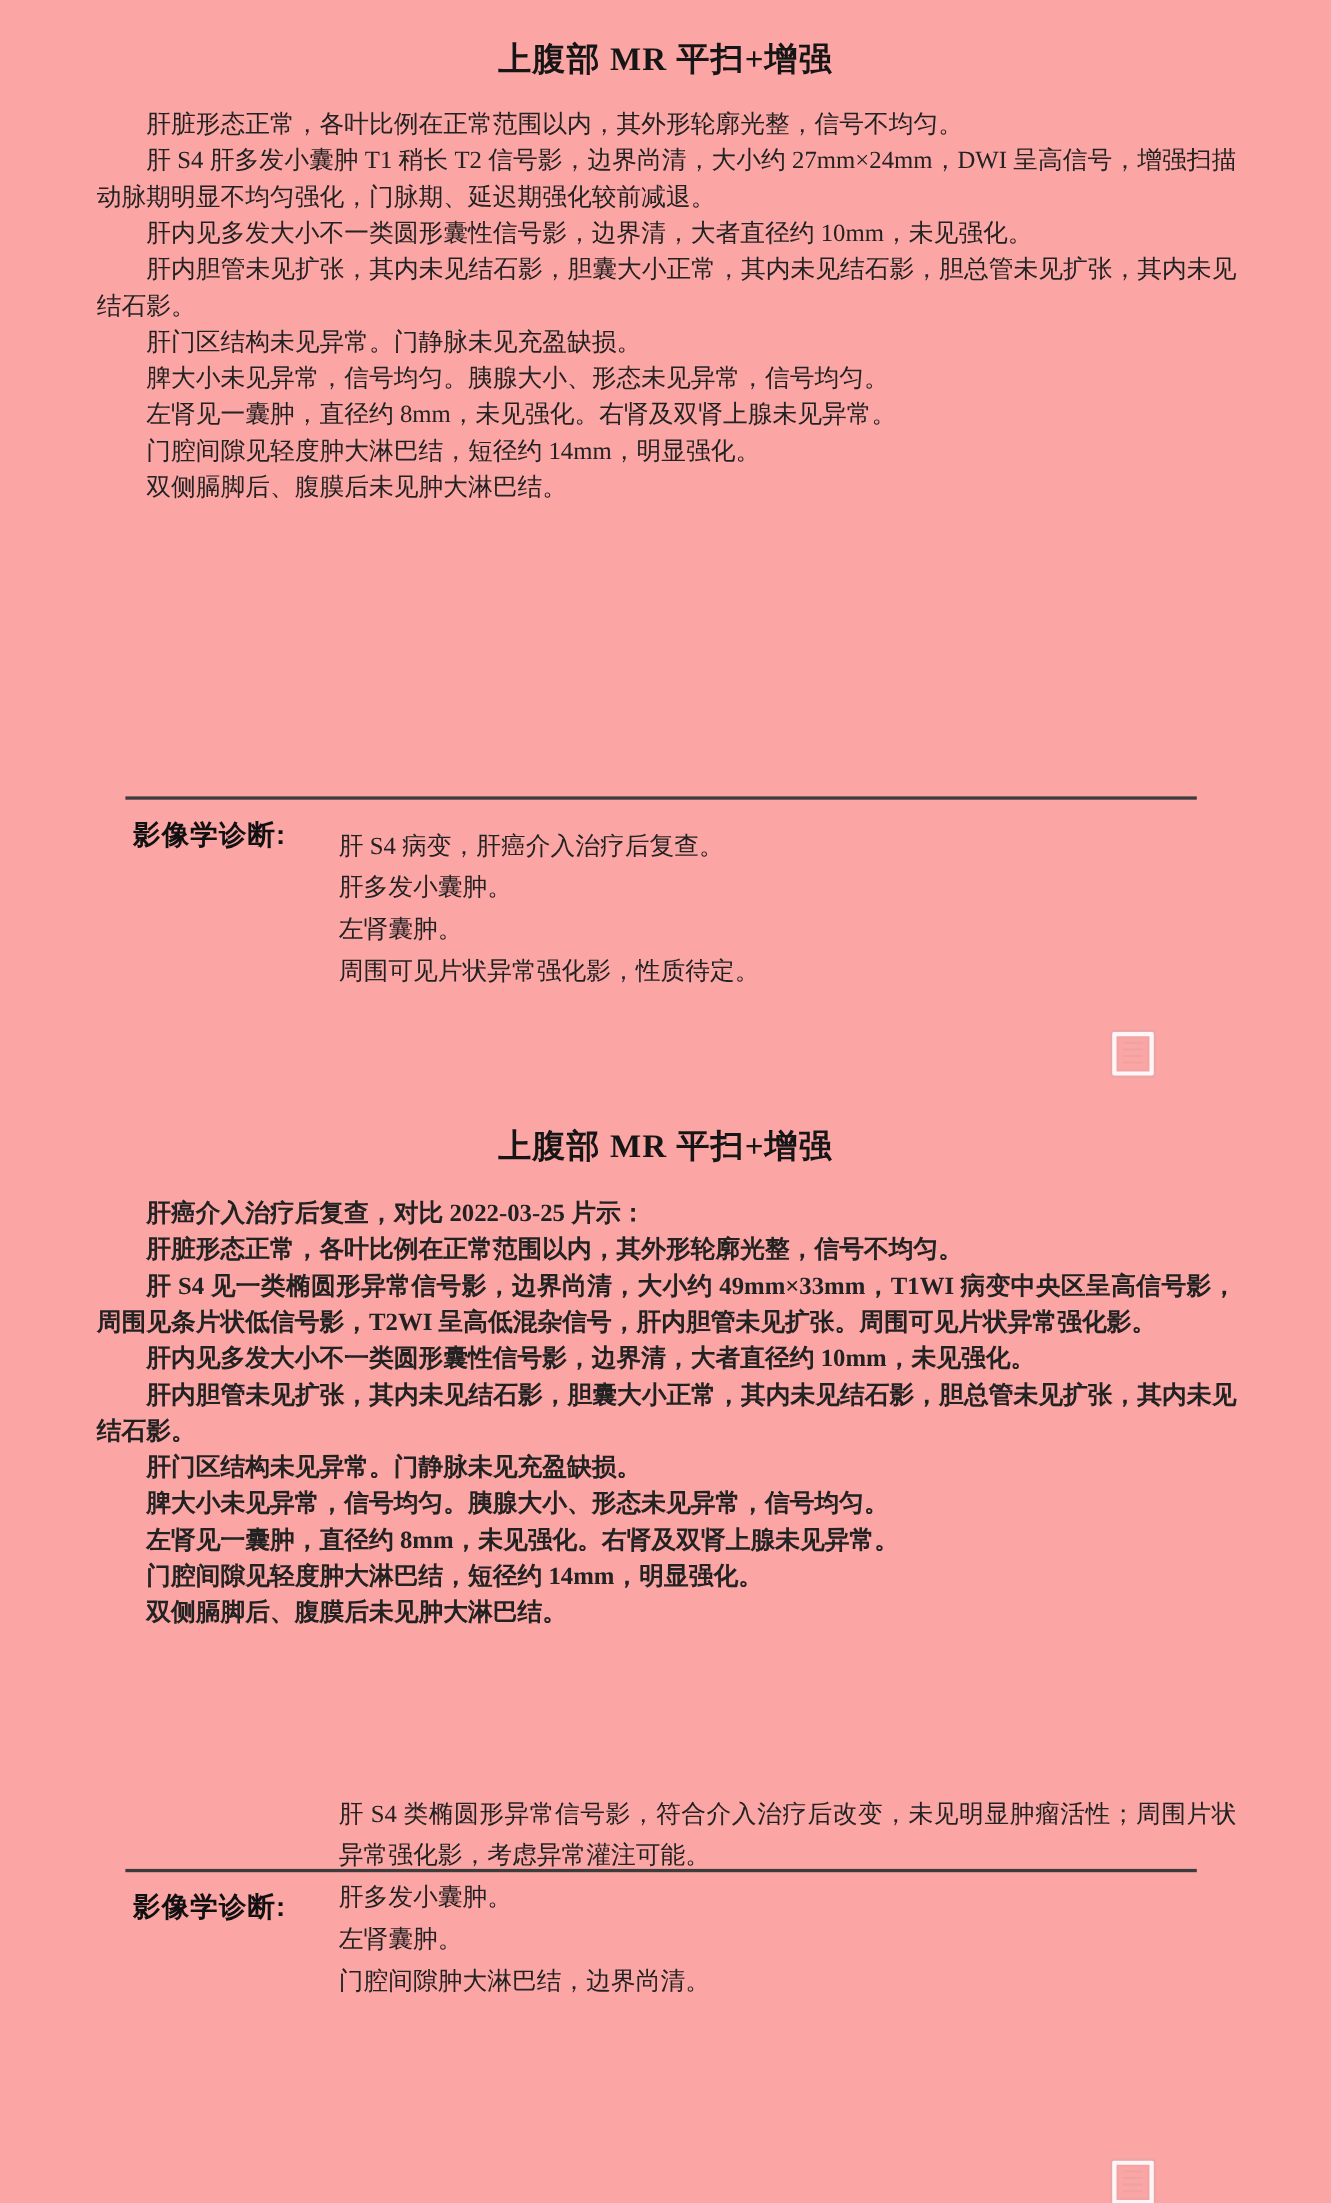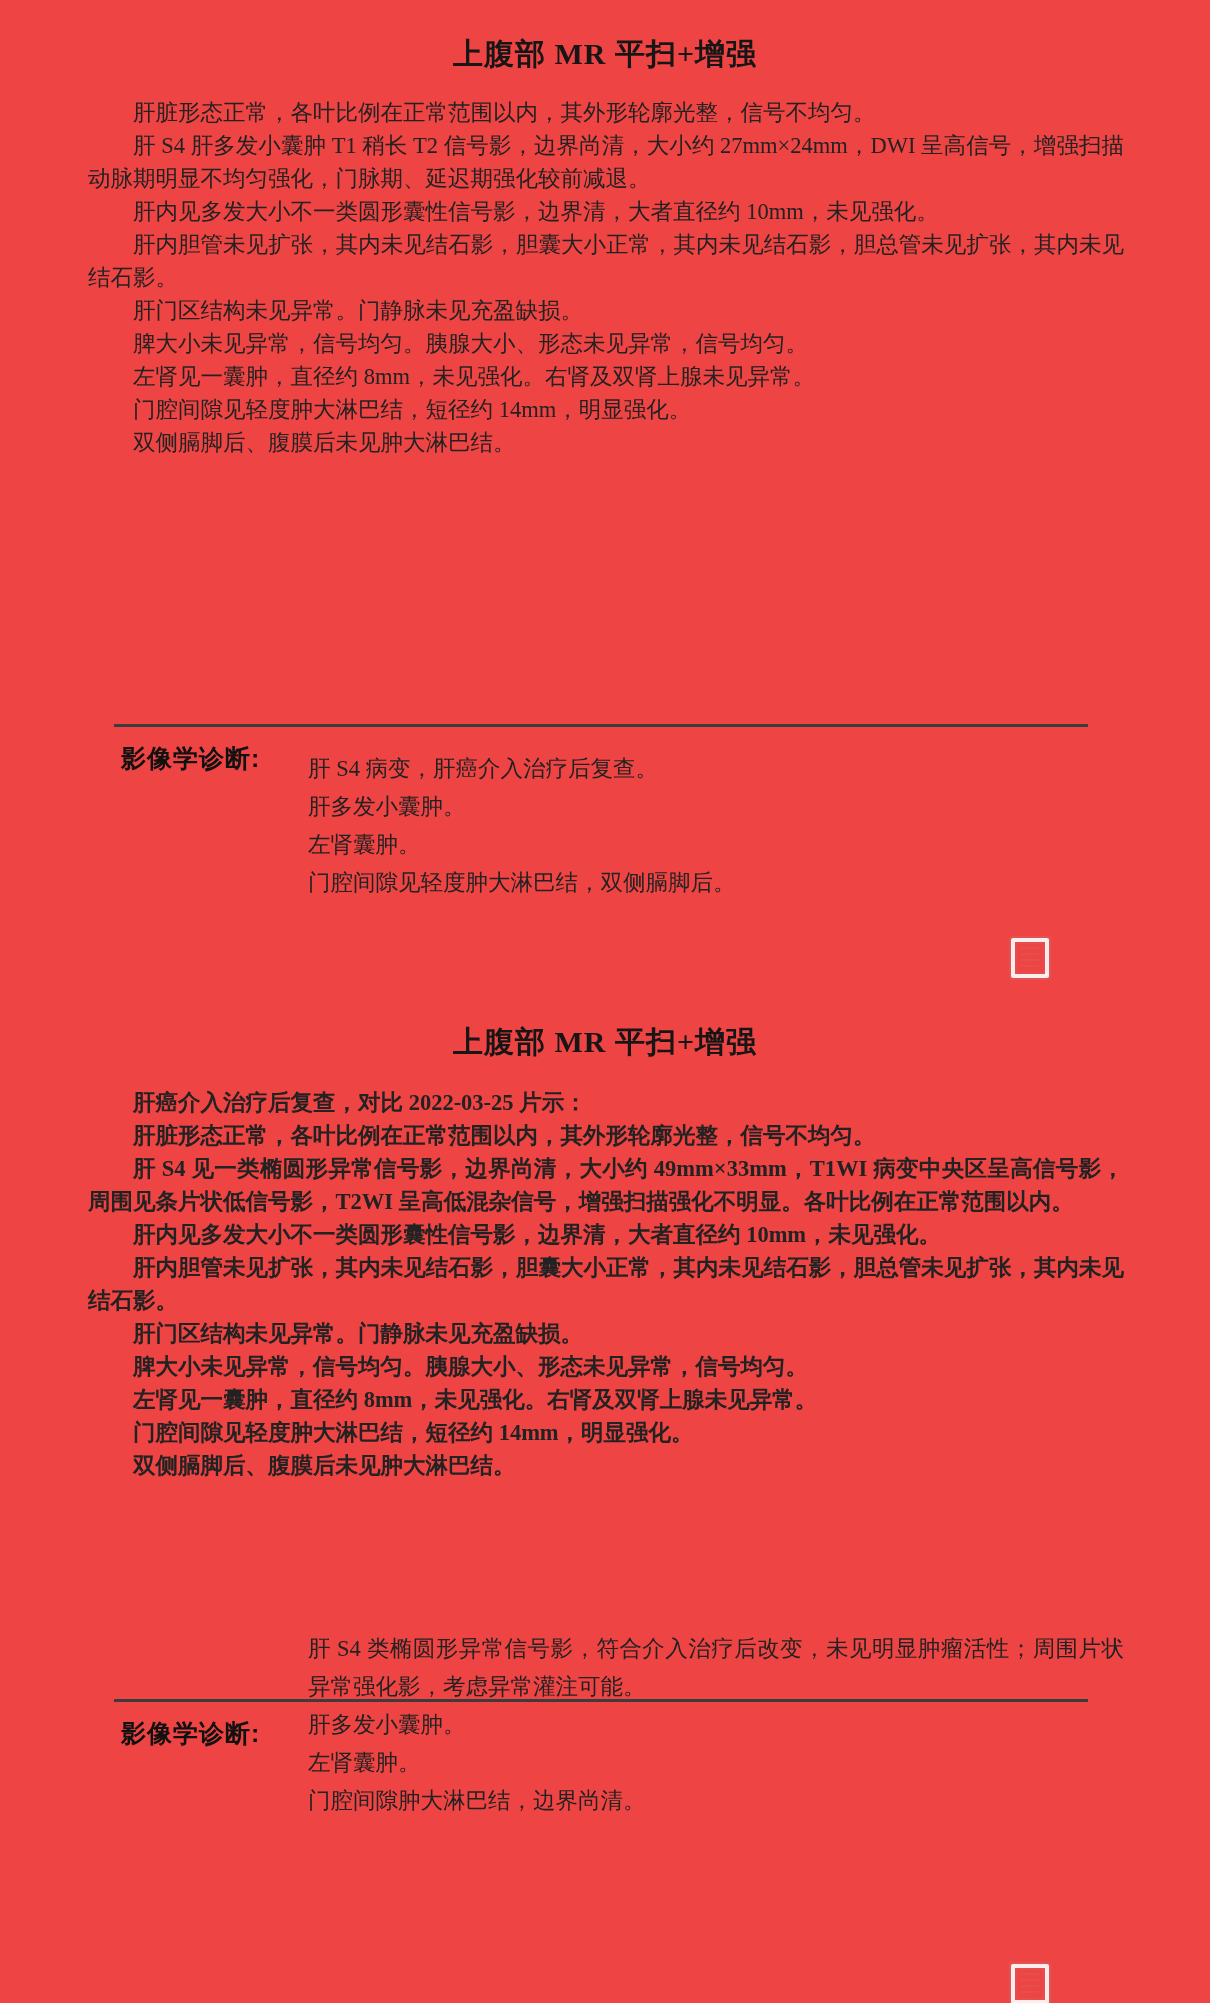--- a/index.html
+++ b/index.html
@@ -1,21 +1,21 @@
 <!DOCTYPE html>
 <html><head>
 <meta charset="utf-8">
 <style>
   * { margin: 0; padding: 0; box-sizing: border-box; }
   html, body { background: #ffffff; }
   .page {
     position: relative;
     width: 1210px;
     height: 2003px;
-    background: #ef4444;
+    background: #fca5a5;
     color: #1f1f1f;
     font-family: "Liberation Serif", "DejaVu Serif", serif;
     overflow: hidden;
   }
   .report-title {
     position: absolute;
     left: 0;
     width: 100%;
     text-align: center;
     font-size: 30px;
@@ -112,31 +112,31 @@
   </div>
 
   <div class="rule rule-1"></div>
 
   <div class="diag-label diag-label-1">影像学诊断:</div>
 
   <div class="diag-list diag-list-1">
     <div class="diag-item">肝 S4 病变，肝癌介入治疗后复查。</div>
     <div class="diag-item">肝多发小囊肿。</div>
     <div class="diag-item">左肾囊肿。</div>
-    <div class="diag-item">门腔间隙见轻度肿大淋巴结，双侧膈脚后。</div>
+    <div class="diag-item">周围可见片状异常强化影，性质待定。</div>
   </div>
 
   <div class="stamp stamp-1"></div>
 
   <div class="report-title title-2">上腹部 MR 平扫+增强</div>
 
   <div class="findings findings-2">
     <p>肝癌介入治疗后复查，对比 2022-03-25 片示：</p>
     <p>肝脏形态正常，各叶比例在正常范围以内，其外形轮廓光整，信号不均匀。</p>
-    <p>肝 S4 见一类椭圆形异常信号影，边界尚清，大小约 49mm×33mm，T1WI 病变中央区呈高信号影，周围见条片状低信号影，T2WI 呈高低混杂信号，增强扫描强化不明显。各叶比例在正常范围以内。</p>
+    <p>肝 S4 见一类椭圆形异常信号影，边界尚清，大小约 49mm×33mm，T1WI 病变中央区呈高信号影，周围见条片状低信号影，T2WI 呈高低混杂信号，肝内胆管未见扩张。周围可见片状异常强化影。</p>
     <p>肝内见多发大小不一类圆形囊性信号影，边界清，大者直径约 10mm，未见强化。</p>
     <p>肝内胆管未见扩张，其内未见结石影，胆囊大小正常，其内未见结石影，胆总管未见扩张，其内未见结石影。</p>
     <p>肝门区结构未见异常。门静脉未见充盈缺损。</p>
     <p>脾大小未见异常，信号均匀。胰腺大小、形态未见异常，信号均匀。</p>
     <p>左肾见一囊肿，直径约 8mm，未见强化。右肾及双肾上腺未见异常。</p>
     <p>门腔间隙见轻度肿大淋巴结，短径约 14mm，明显强化。</p>
     <p>双侧膈脚后、腹膜后未见肿大淋巴结。</p>
   </div>
 
   <div class="rule rule-2"></div>

